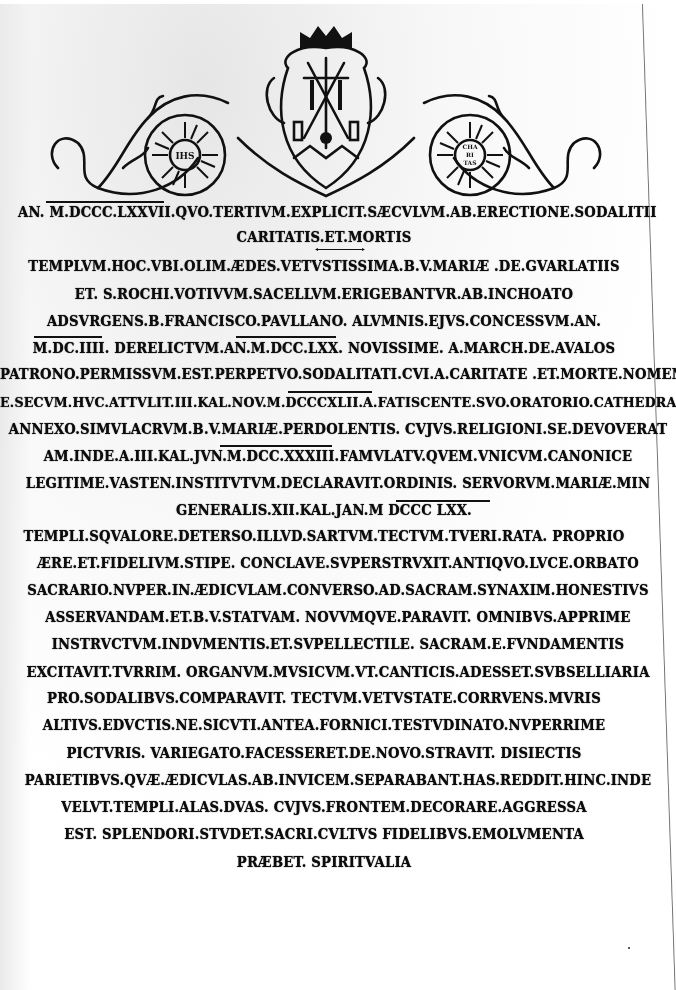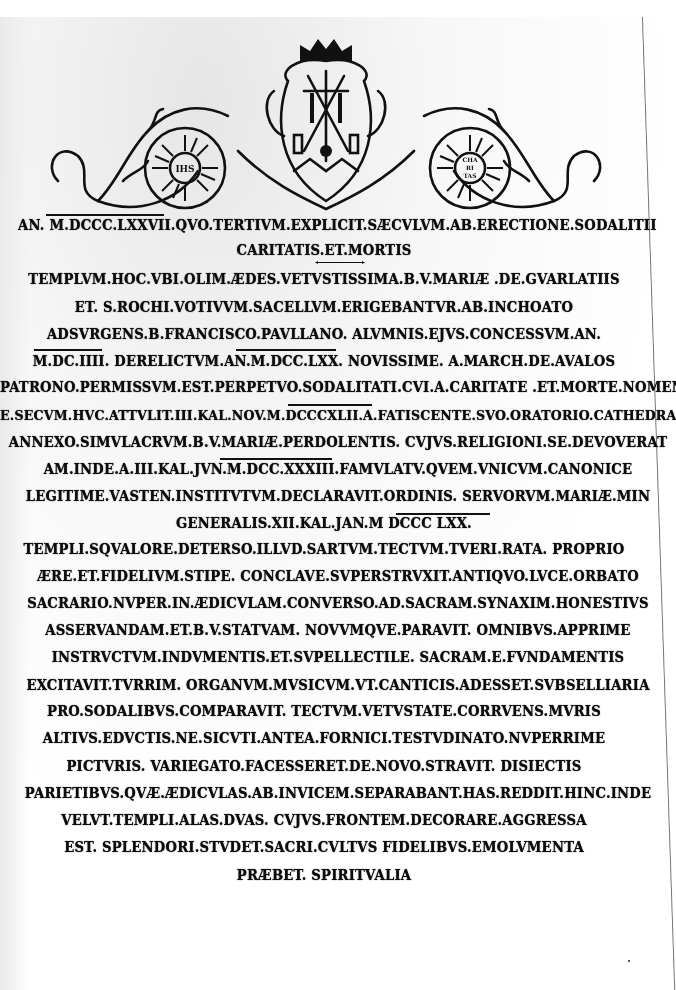--- a/index.html
+++ b/index.html
@@ -1,18 +1,18 @@
 <!DOCTYPE html>
 <html><head>
 <meta charset="utf-8">
 <style>
   html,body{margin:0;padding:0;}
   body{width:676px;height:990px;background:#fff;overflow:hidden;position:relative;
        font-family:"DejaVu Serif","Liberation Serif",serif;}
-  .plaque{position:absolute;left:0;top:17px;width:676px;height:832px;
+  .plaque{position:absolute;left:0;top:4px;width:676px;height:832px;
      background:radial-gradient(ellipse at 30% 10%, #e6e6e6 0%, #f7f7f7 35%, #ffffff 70%);}
   .edge-right{position:absolute;left:642px;top:0;width:1px;height:990px;
      background:linear-gradient(90deg,#555,#999);transform:skewX(1.9deg);transform-origin:top;}
   .edge-left{position:absolute;left:0;top:0;width:30px;height:990px;
      background:linear-gradient(90deg,#eaeaea,rgba(255,255,255,0));}
   .crest{position:absolute;left:38px;top:14px;width:576px;height:180px;}
   .line{position:absolute;left:0;width:648px;text-align:center;white-space:nowrap;
         font-weight:bold;font-size:13.2px;letter-spacing:0.2px;color:#0c0c0c;
         text-shadow:0 0 1px #222;transform:scaleY(1.08);}
   .line.left{text-align:left;}

